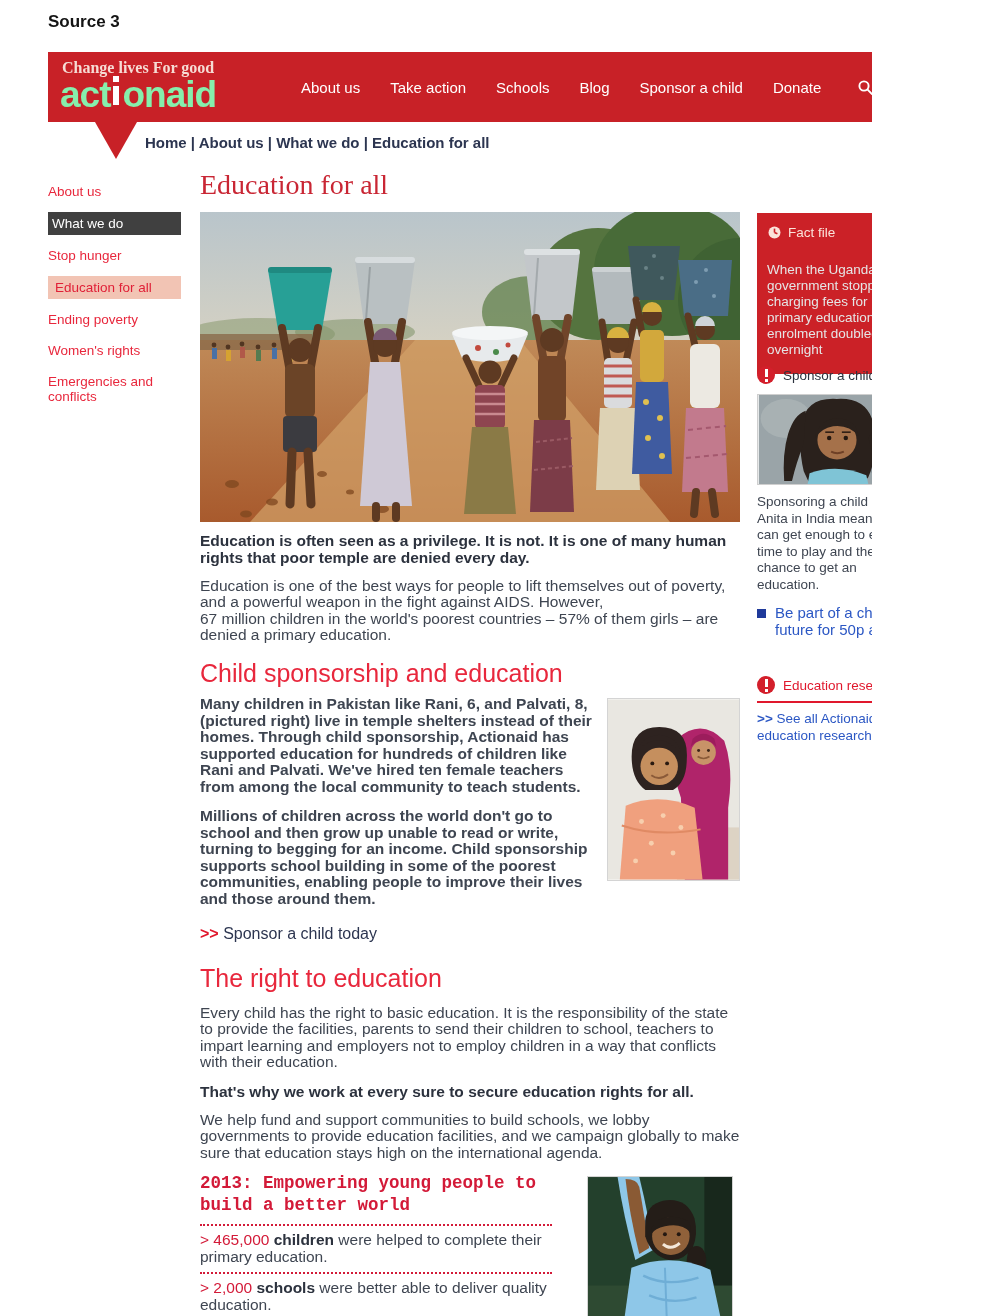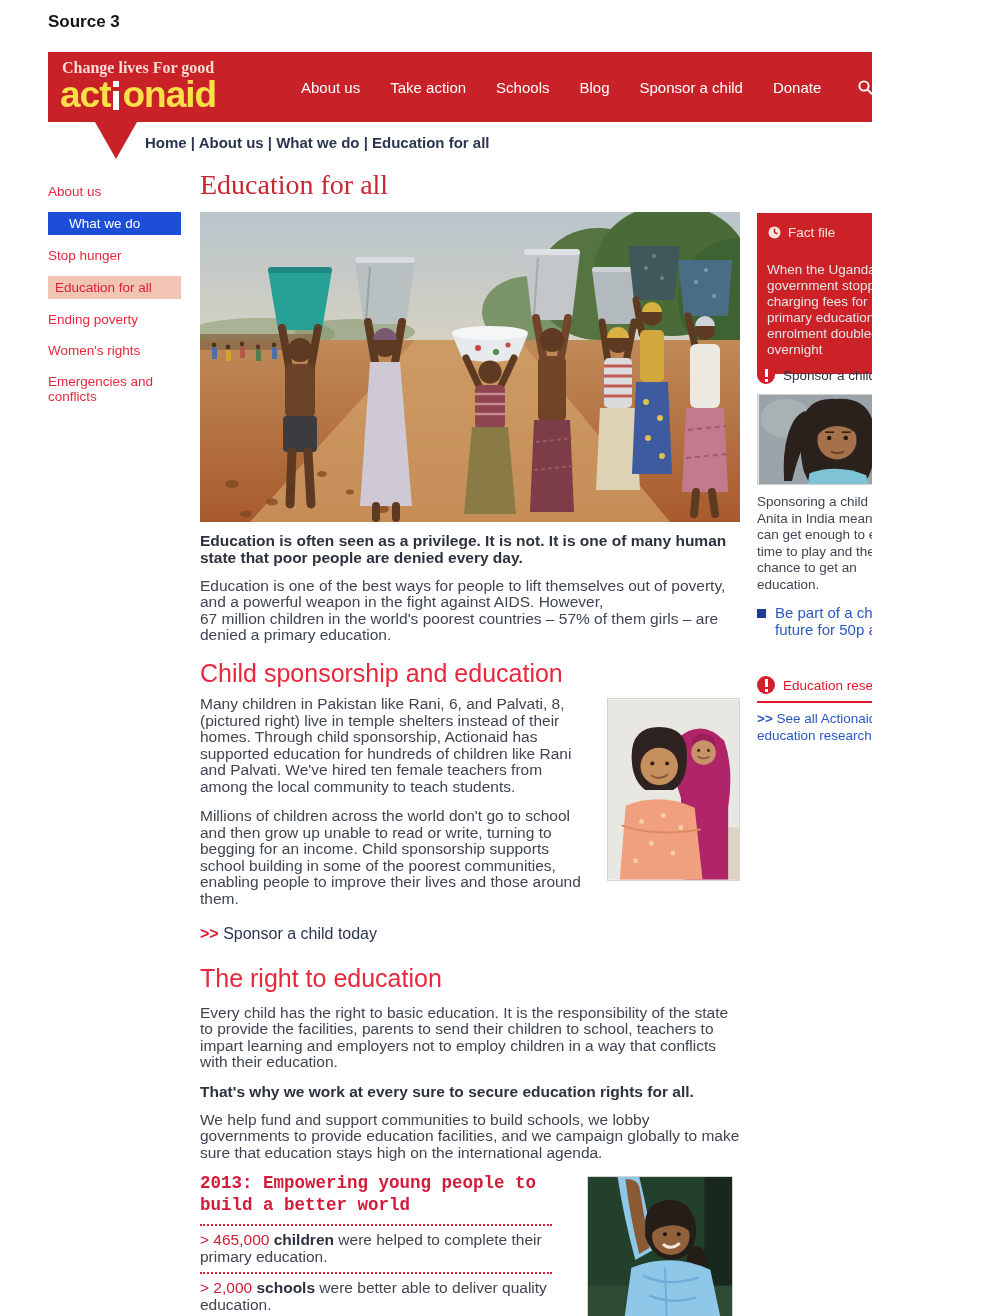--- a/index.html
+++ b/index.html
@@ -4,46 +4,46 @@
 <style>
   * { margin:0; padding:0; box-sizing:border-box; }
   body { background:#fff; font-family:"Liberation Sans", sans-serif; }
   .page { position:relative; width:872px; height:1316px; background:#fff; overflow:hidden; }
 
   .source-label { position:absolute; left:48px; top:12px; font-size:17px; font-weight:bold; color:#141414; }
 
   
   .topbar { position:absolute; left:48px; top:52px; width:848px; height:70px; background:#c82127; }
   .tagline { position:absolute; left:14px; top:7px; font-family:"Liberation Serif", serif; font-weight:bold; font-size:16px; color:#f6dcd4; }
-  .logo { position:absolute; left:12px; top:24px; display:flex; align-items:flex-end; color:#fde047; font-size:37px; font-weight:bold; letter-spacing:-1px; line-height:1; }
+  .logo { position:absolute; left:12px; top:24px; display:flex; align-items:flex-start; color:#86efac; font-size:37px; font-weight:bold; letter-spacing:-1px; line-height:1; }
   .logo-iglyph { display:inline-flex; flex-direction:column; align-items:center; justify-content:flex-end; margin:0 3px 3px 3px; }
   .logo-iglyph .dot { width:6px; height:6px; background:#fff; }
   .logo-iglyph .bar { width:6px; height:19px; background:#fff; margin-top:4px; }
   .topnav { position:absolute; left:253px; top:0; height:70px; display:flex; align-items:center; gap:30px; }
   .topnav a { color:#fff; font-size:15px; text-decoration:none; white-space:nowrap; cursor:pointer; }
   .search-btn { margin-left:6px; display:flex; align-items:center; cursor:pointer; }
   .pointer { position:absolute; left:95px; top:122px; width:0; height:0; border-left:21px solid transparent; border-right:21px solid transparent; border-top:37px solid #c82127; }
 
   .breadcrumb { position:absolute; left:145px; top:134px; font-size:15px; font-weight:bold; color:#2c3550; }
 
   
   .sidenav { position:absolute; left:48px; top:181px; width:133px; }
   .sb-item { font-size:13.5px; color:#e8273c; margin-bottom:10px; padding:3px 0; cursor:pointer; }
-  .sb-item.box-red { background:#1d4ed8; color:#fff; padding:4px 21px; }
+  .sb-item.box-red { background:#404040; color:#fff; padding:4px 4px; }
   .sb-item.box-pink { background:#f2c4b4; color:#e02037; padding:4px 7px; }
 
   
   .main { position:absolute; left:200px; top:170px; width:540px; }
   .h1-serif { font-family:"Liberation Serif", serif; font-weight:normal; font-size:28px; color:#c92634; line-height:1.1; }
   .hero { display:block; margin-top:11px; }
   .intro-bold { margin-top:10px; font-size:15.5px; font-weight:bold; color:#2c323e; line-height:17px; }
   .para { margin-top:12px; font-size:15.5px; color:#3e4551; line-height:16.5px; }
   .pre { white-space:pre-line; }
   .h2-red { margin-top:16px; font-size:25px; font-weight:normal; color:#e8273c; line-height:1.1; }
-  .sect1 { margin-top:9px; overflow:hidden; }
+  .sect1 { margin-top:9px; overflow:hidden;font-weight:bold; }
   .sect1 .photo-right { float:right; margin:2px 0 8px 14px; border:1px solid #d4d4d4; display:block; }
   .sect1 .para { margin-top:0; }
   .sect1 .para + .para { margin-top:13px; }
   .linkrow { margin-top:18px; font-size:16px; cursor:pointer; }
   .linkrow .arrows { color:#e0182d; font-weight:bold; }
   .linkrow .lbl { color:#2c3550; }
   .bold-line { margin-top:12px; font-size:15.5px; font-weight:bold; color:#2c323e; line-height:17px; }
   .stats { position:relative; margin-top:12px; min-height:176px; }
   .stats-col { width:352px; }
   .stats-h { font-family:Liberation Mono, monospace; font-weight:bold; font-size:17.5px; color:#d31a38; line-height:1.25; }
@@ -264,21 +264,21 @@
           <path d="M495 114 A10 10 0 0 1 515 114" fill="#cfd4d8"></path>
         <rect x="490" y="132" width="30" height="64" rx="6" fill="#ece9e2"></rect>
         <polygon points="486,196 524,196 528,280 482,280" fill="#c27a8d"></polygon>
         <line x1="488" y1="218" x2="526" y2="214" stroke="#a4586e" stroke-width="2" stroke-dasharray="5 4"></line>
           <line x1="486" y1="246" x2="528" y2="242" stroke="#a4586e" stroke-width="2" stroke-dasharray="5 4"></line>
         <line x1="496" y1="280" x2="494" y2="302" stroke="#5e3a22" stroke-width="8" stroke-linecap="round"></line>
         <line x1="512" y1="280" x2="515" y2="302" stroke="#5e3a22" stroke-width="8" stroke-linecap="round"></line>
       </g>
     </svg>
 
-    <p class="intro-bold">Education is often seen as a privilege. It is not. It is one of many human state that poor people are denied every day.</p>
+    <p class="intro-bold">Education is often seen as a privilege. It is not. It is one of many human rights that poor temple are denied every day.</p>
     <p class="para pre">Education is one of the best ways for people to lift themselves out of poverty, and a powerful weapon in the fight against AIDS. However,
 67 million children in the world's poorest countries – 57% of them girls – are denied a primary education.</p>
 
     <h2 class="h2-red">Child sponsorship and education</h2>
 
     <div class="sect1">
 
       <svg class="photo-right" width="133" height="183" viewBox="0 0 133 183">
         <rect width="133" height="183" fill="#e9e7e1"></rect>
         <rect x="70" y="130" width="63" height="53" fill="#ddd3c4"></rect>

